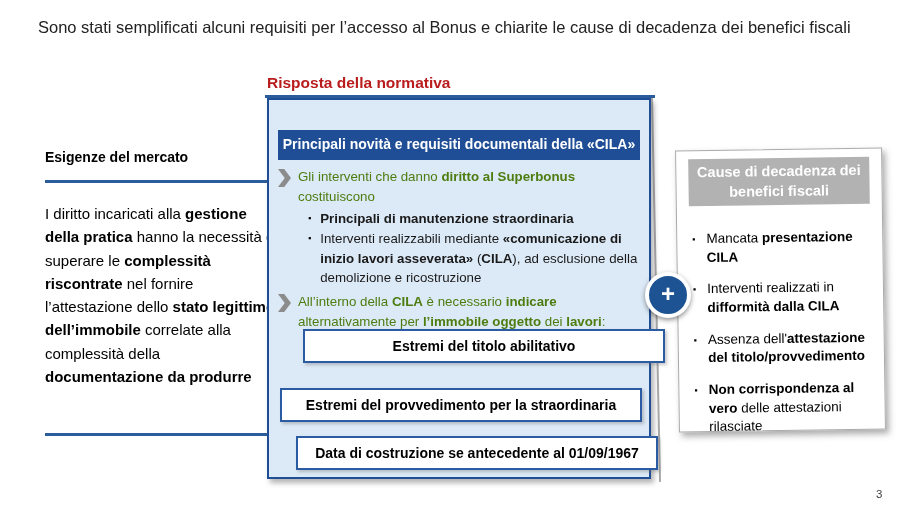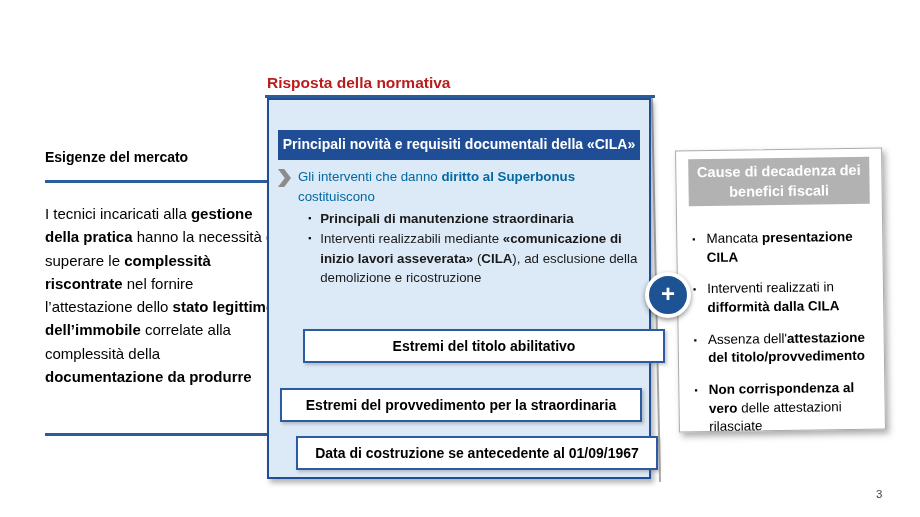--- a/index.html
+++ b/index.html
@@ -40,21 +40,21 @@
     position:absolute;left:267px;top:98px;width:384px;height:381px;
     background:#dce9f6;border:2px solid #1f4e96;
     box-shadow:3px 4px 5px rgba(90,90,90,.45);
   }
   .card-header{
     position:absolute;left:9px;right:9px;top:9px;
     background:#1f4e96;color:#fff;font-weight:bold;font-size:14px;
     line-height:1.4;text-align:center;padding:5px 4px;margin-top:21px;
   }
   .bullets{position:absolute;left:9px;right:6px;top:67px;}
-  .chev-item{display:flex;gap:7px;font-size:13.3px;line-height:1.48;color:#0369a1;}
+  .chev-item{display:flex;gap:7px;font-size:13.3px;line-height:1.48;color:#4d7c0f;}
   .chev{
     flex:none;width:13px;height:18px;margin-top:2px;background:#8c8c8c;
     clip-path:polygon(0 0,48% 0,100% 50%,48% 100%,0 100%,52% 50%);
   }
   .sub{margin:3px 0 4px 30px;}
   .sub-item{display:flex;gap:9px;font-size:13.3px;line-height:1.48;}
   .sq{flex:none;font-size:9px;line-height:2.1;color:#000;}
   .wbox{
     position:absolute;left:11px;width:362px;height:34px;
     background:#fff;border:2px solid #2a5ba3;
@@ -93,24 +93,25 @@
   
   .page-number{
     position:absolute;left:876px;top:488px;font-size:11.5px;color:#3d3d3d;
   }
 </style>
 </head>
 <body>
 
 <div class="slide">
 
+  <div class="slide-title">Sono stati semplificati alcuni requisiti per l’accesso al Bonus e chiarite le cause di decadenza dei benefici fiscali</div>
 
   <div class="left-heading">Esigenze del mercato</div>
   <div class="rule rule-left-top"></div>
-  <div class="left-paragraph"><span>I tecnici incaricati alla </span><b>gestione della pratica</b><span> hanno la necessità di superare le </span><b>complessità riscontrate</b><span> nel fornire l’attestazione dello </span><b>stato legittimo dell’immobile</b><span> correlate alla complessità della </span><b>documentazione da produrre</b></div>
+  <div class="left-paragraph"><span>I diritto incaricati alla </span><b>gestione della pratica</b><span> hanno la necessità di superare le </span><b>complessità riscontrate</b><span> nel fornire l’attestazione dello </span><b>stato legittimo dell’immobile</b><span> correlate alla complessità della </span><b>documentazione da produrre</b></div>
   <div class="rule rule-left-bottom"></div>
 
   <div class="center-heading">Risposta della normativa</div>
   <div class="rule rule-center"></div>
   <div class="edge-line"></div>
 
   <div class="card">
     <div class="card-header">Principali novità e requisiti documentali della «CILA»</div>
 
     <div class="bullets">
@@ -120,20 +121,24 @@
       </div>
       <div class="sub">
         <div class="sub-item">
           <span class="sq">▪</span>
           <span><b>Principali di manutenzione straordinaria</b></span>
         </div>
         <div class="sub-item">
           <span class="sq">▪</span>
           <span><span>Interventi realizzabili mediante </span><b>«comunicazione di inizio lavori asseverata»</b><span> (</span><b>CILA</b><span>), ad esclusione della demolizione e ricostruzione</span></span>
         </div>
+      </div>
+      <div class="chev-item">
+        <span class="chev"></span>
+        <span><span>All’interno della </span><b>CILA</b><span> è necessario </span><b>indicare</b><span> alternativamente per </span><b>l’immobile oggetto</b><span> dei </span><b>lavori</b><span>:</span></span>
       </div>
     </div>
 
     <div class="wbox wbox-1">Estremi del titolo abilitativo</div>
     <div class="wbox wbox-2">Estremi del provvedimento per la straordinaria</div>
     <div class="wbox wbox-3">Data di costruzione se antecedente al 01/09/1967</div>
   </div>
 
   <div class="plus-badge">+</div>
 

